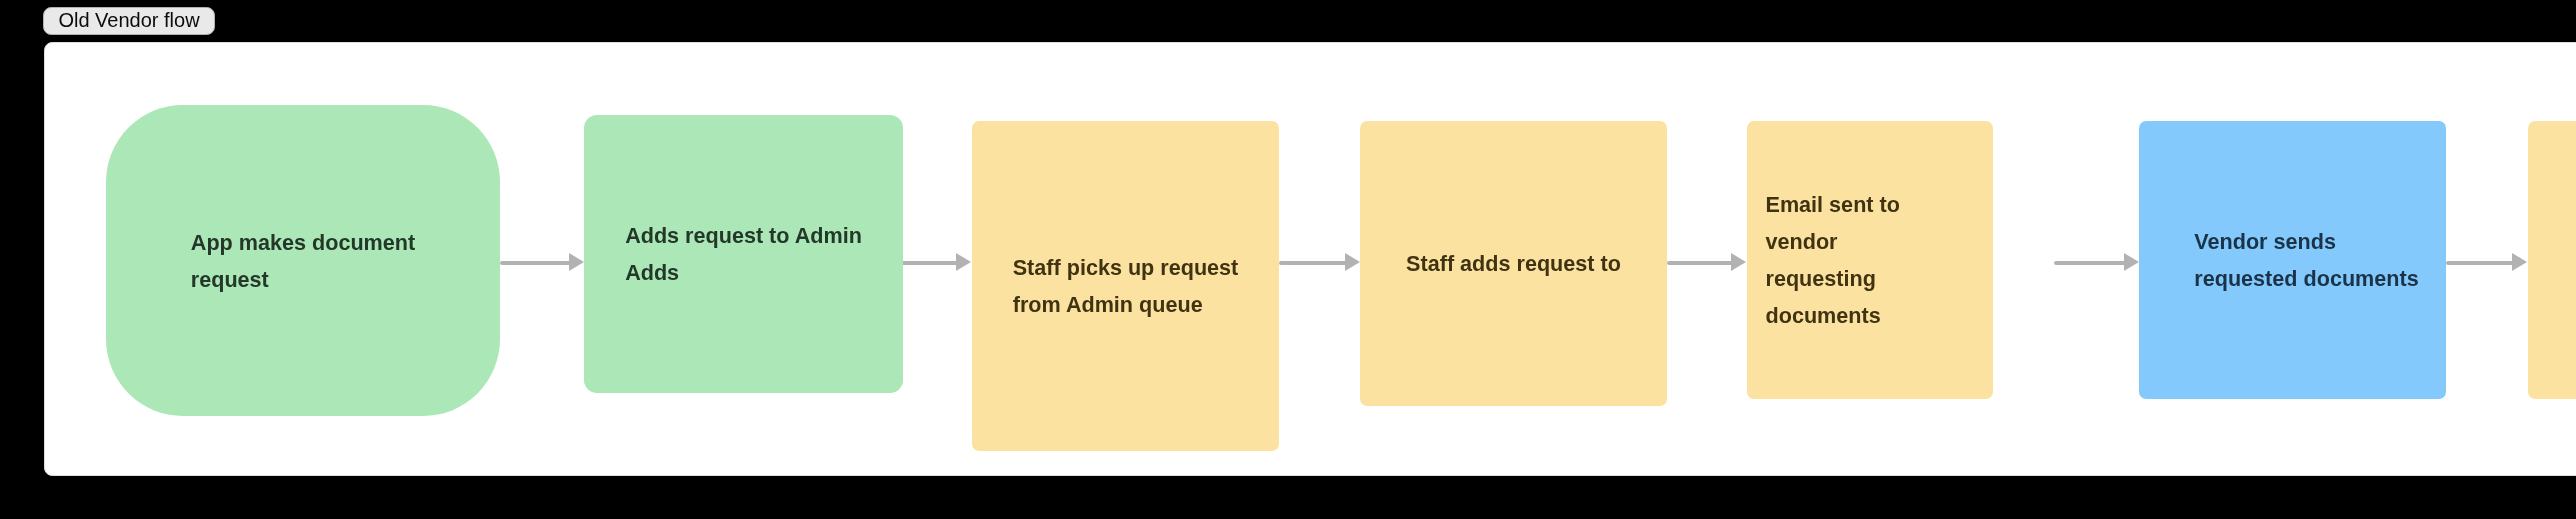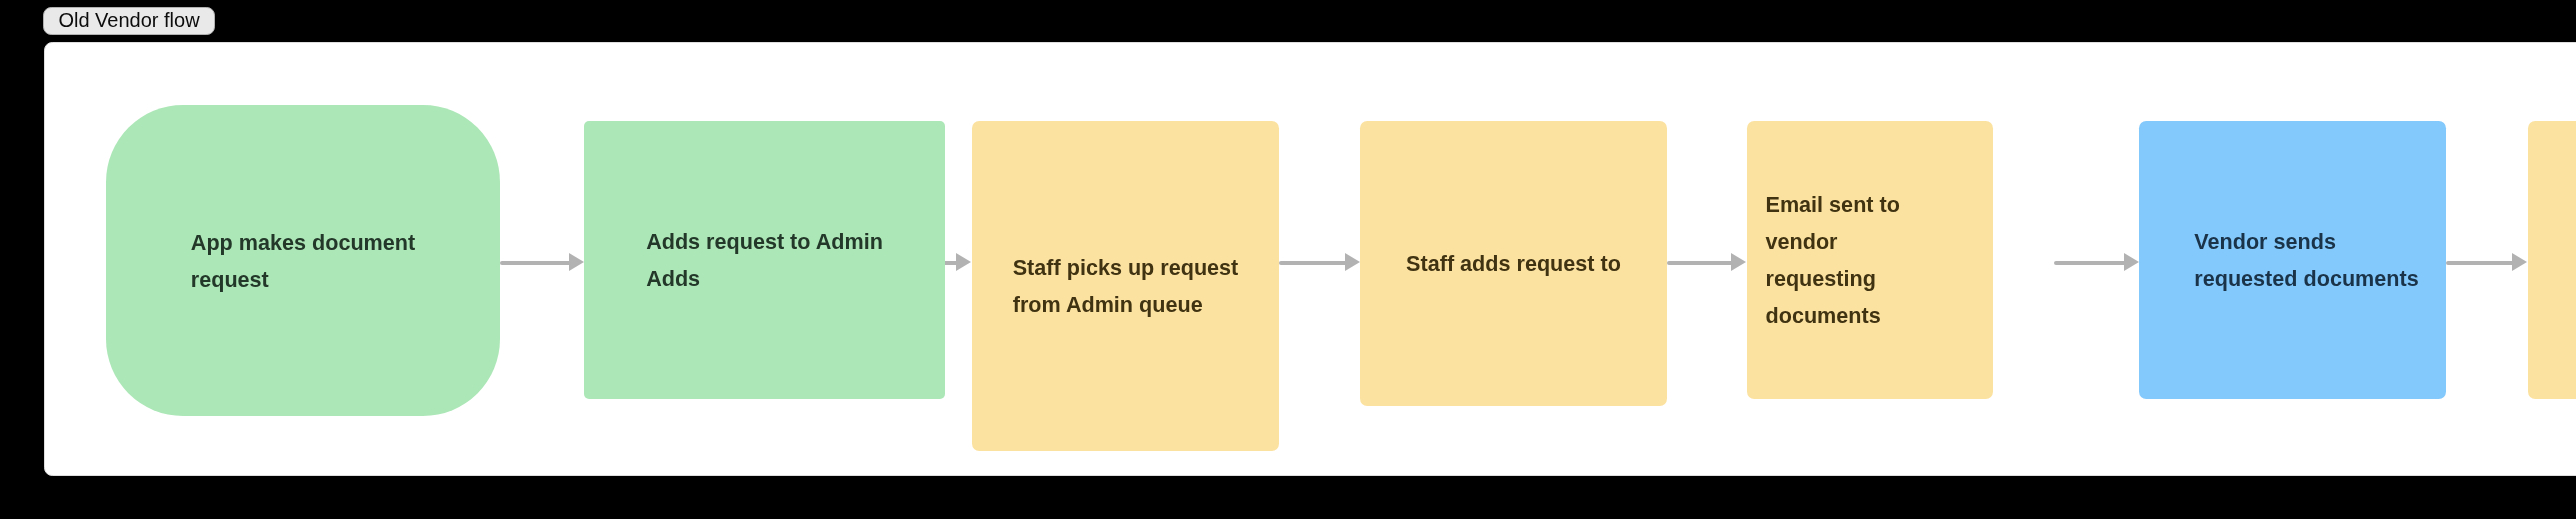--- a/index.html
+++ b/index.html
@@ -89,21 +89,21 @@
       <div class="node" style="left: 106px; top: 105px; width: 394px; height: 311px; border-radius: 77px; background: rgb(172, 231, 183); color: rgb(36, 56, 42);">
         <div class="node-label">
           <div>App makes document</div>
           <div>request</div>
         </div>
       </div>
       <div class="connector">
         <div class="connector-line" style="left: 500px; top: 261px; width: 72px; background: rgb(178, 178, 178);"></div>
         <div class="connector-head" style="left: 569px; top: 253px; border-top-width: 9.3px; border-bottom-width: 9.3px; border-left: 15.5px solid rgb(178, 178, 178);"></div>
       </div>
-      <div class="node" style="left: 584px; top: 121px; width: 361px; height: 278px; border-radius: 5px; background: rgb(172, 231, 183); color: rgb(36, 56, 42);">
+      <div class="node" style="left: 584px; top: 115px; width: 319px; height: 278px; border-radius: 13px; background: rgb(172, 231, 183); color: rgb(36, 56, 42);">
         <div class="node-label">
           <div>Adds request to Admin</div>
           <div>Adds</div>
         </div>
       </div>
       <div class="connector">
         <div class="connector-line" style="left: 891px; top: 261px; width: 68px; background: rgb(178, 178, 178);"></div>
         <div class="connector-head" style="left: 956px; top: 253px; border-top-width: 9.3px; border-bottom-width: 9.3px; border-left: 15.5px solid rgb(178, 178, 178);"></div>
       </div>
       <div class="node" style="left: 972px; top: 121px; width: 307px; height: 330px; border-radius: 7.2px; background: rgb(252, 226, 161); color: rgb(64, 51, 18);">

